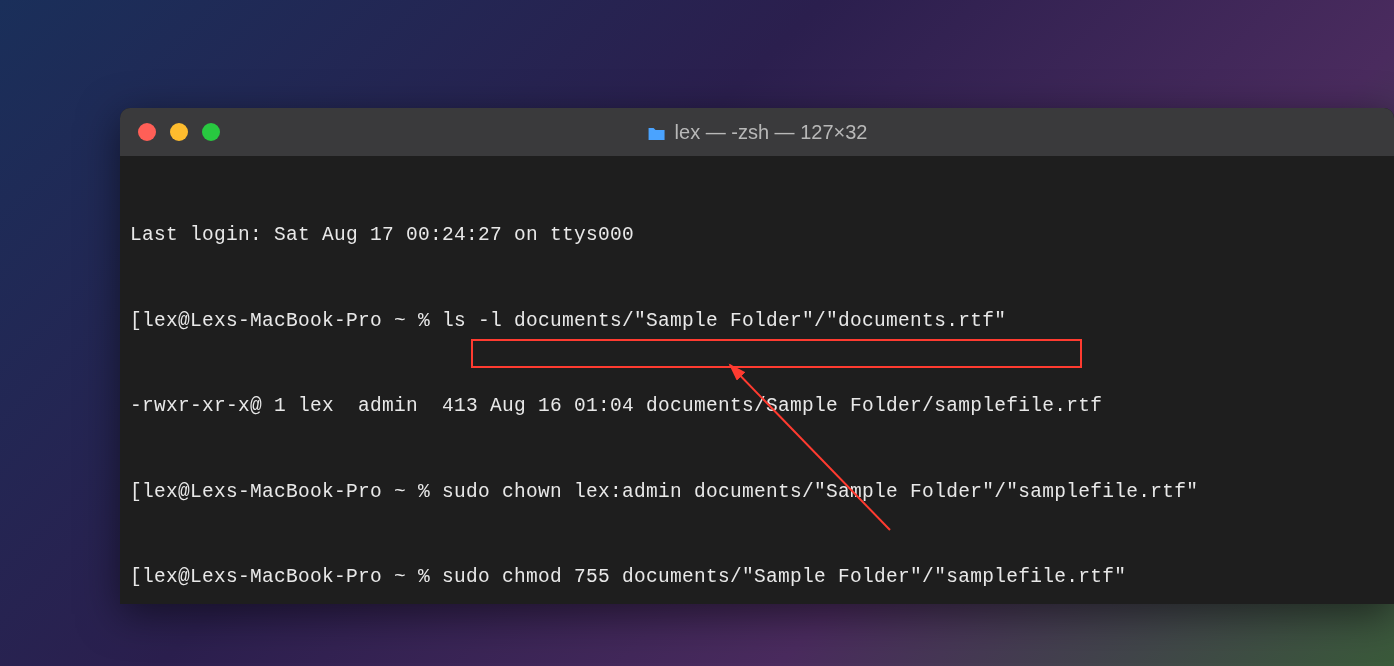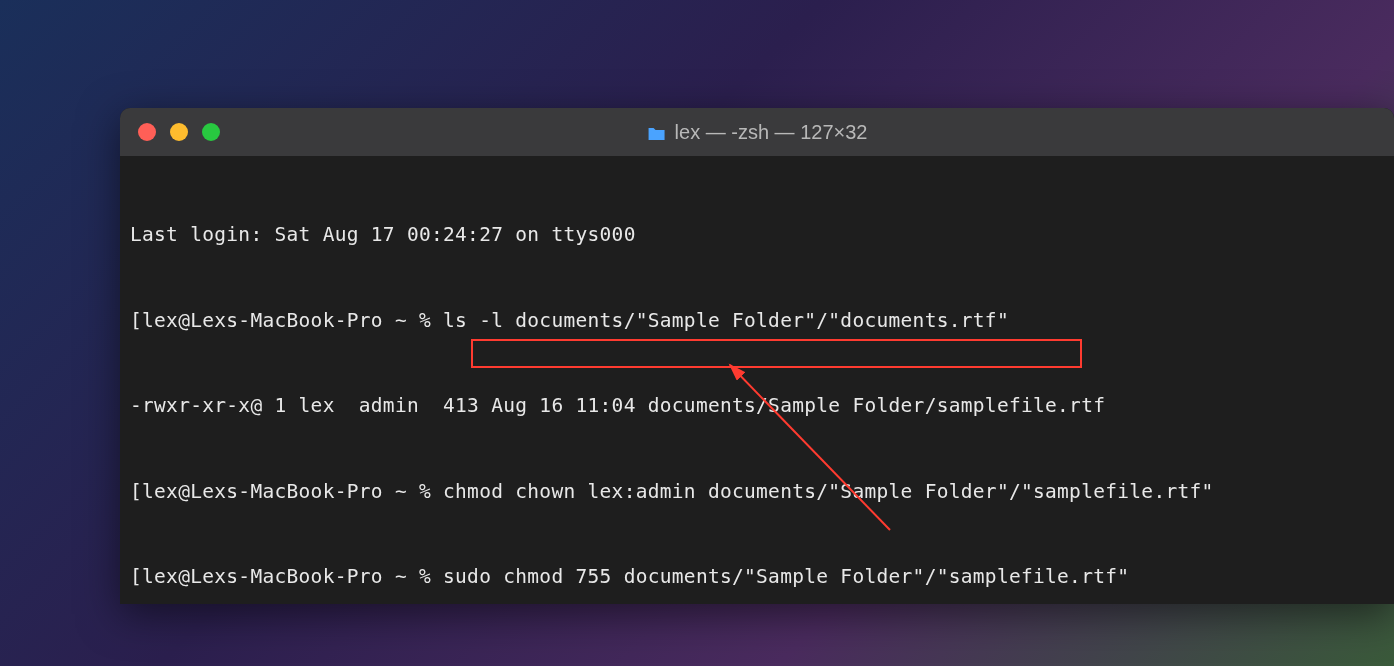--- a/index.html
+++ b/index.html
@@ -86,20 +86,21 @@
       color: #e8e8e8;
       font-size: 19.5px;
       line-height: 28.5px;
       letter-spacing: 0.3px;
       white-space: pre;
       font-family: 'SF Mono', 'Menlo', 'Monaco', 'Consolas', monospace;
     }
     
     .terminal-line {
       display: block;
+      font-family: Liberation Mono, monospace;
     }
     
     .highlight-box {
       position: absolute;
       border: 2px solid #ff3b30;
       pointer-events: none;
     }
     
     .annotation-arrow {
       position: absolute;
@@ -121,22 +122,22 @@
         <svg viewBox="0 0 20 16" width="20" height="16">
           <path d="M2 2 L7 2 L9 4 L18 4 L18 14 L2 14 Z" fill="#4aa3ff"></path>
         </svg>
       </span>
       <span>lex — -zsh — 127×32</span>
     </div>
   </div>
   <div class="terminal-content">
     <span class="terminal-line">Last login: Sat Aug 17 00:24:27 on ttys000</span>
     <span class="terminal-line">[lex@Lexs-MacBook-Pro ~ % ls -l documents/"Sample Folder"/"documents.rtf"</span>
-    <span class="terminal-line">-rwxr-xr-x@ 1 lex  admin  413 Aug 16 11:04 documents/Sample Folder/samplefile.rtf</span>
-    <span class="terminal-line">[lex@Lexs-MacBook-Pro ~ % chmod chown lex:admin documents/"Sample Folder"/"samplefile.rtf"</span>
+    <span class="terminal-line">-rwxr-xr-x@ 1 lex  admin  413 Aug 16 01:04 documents/Sample Folder/samplefile.rtf</span>
+    <span class="terminal-line">[lex@Lexs-MacBook-Pro ~ % sudo chown lex:admin documents/"Sample Folder"/"samplefile.rtf"</span>
     <span class="terminal-line">[lex@Lexs-MacBook-Pro ~ % sudo chmod 755 documents/"Sample Folder"/"samplefile.rtf"</span>
     
     
   </div>
 </div>
 
 <div class="highlight-box" style="top: 339px; left: 471px; width: 611px; height: 29px;"></div>
 
 <svg class="annotation-arrow" width="1394" height="666" style="position:absolute;top:0;left:0;">
   <defs>

